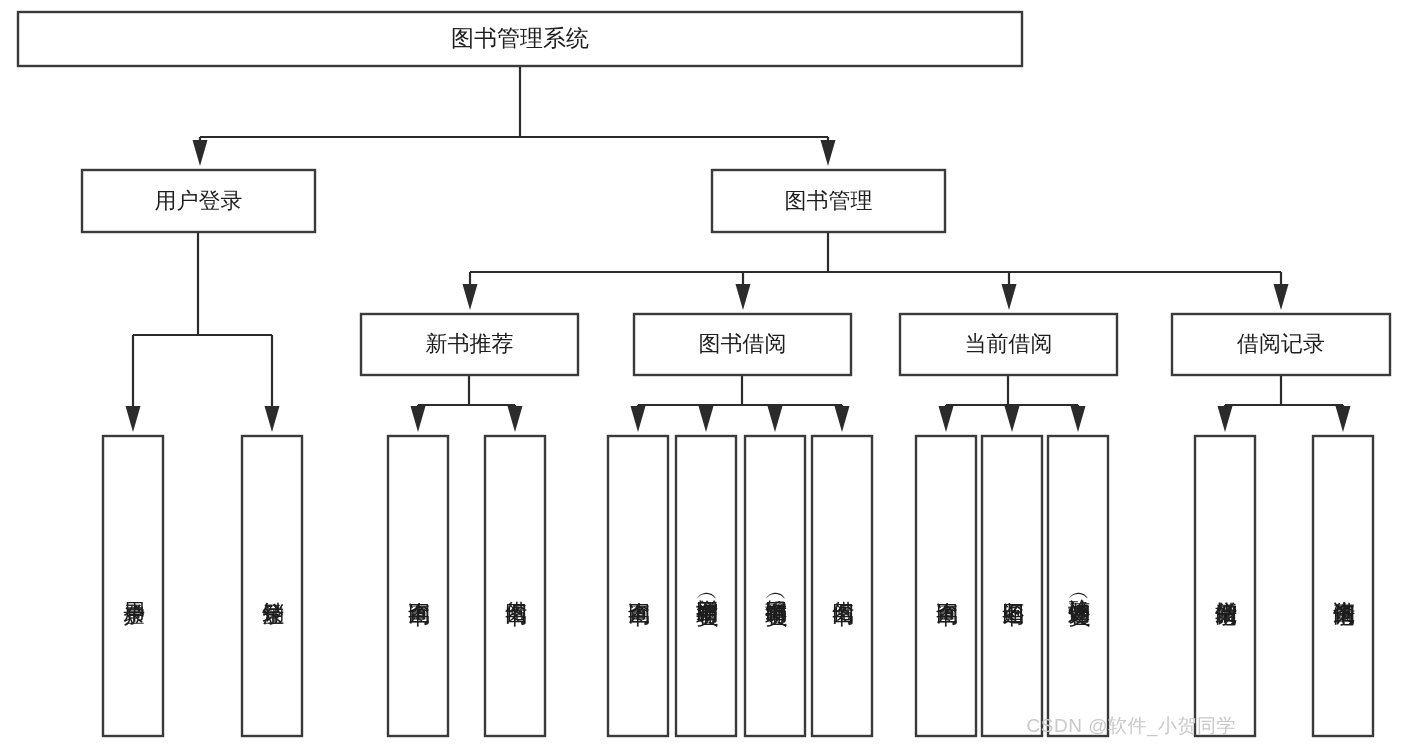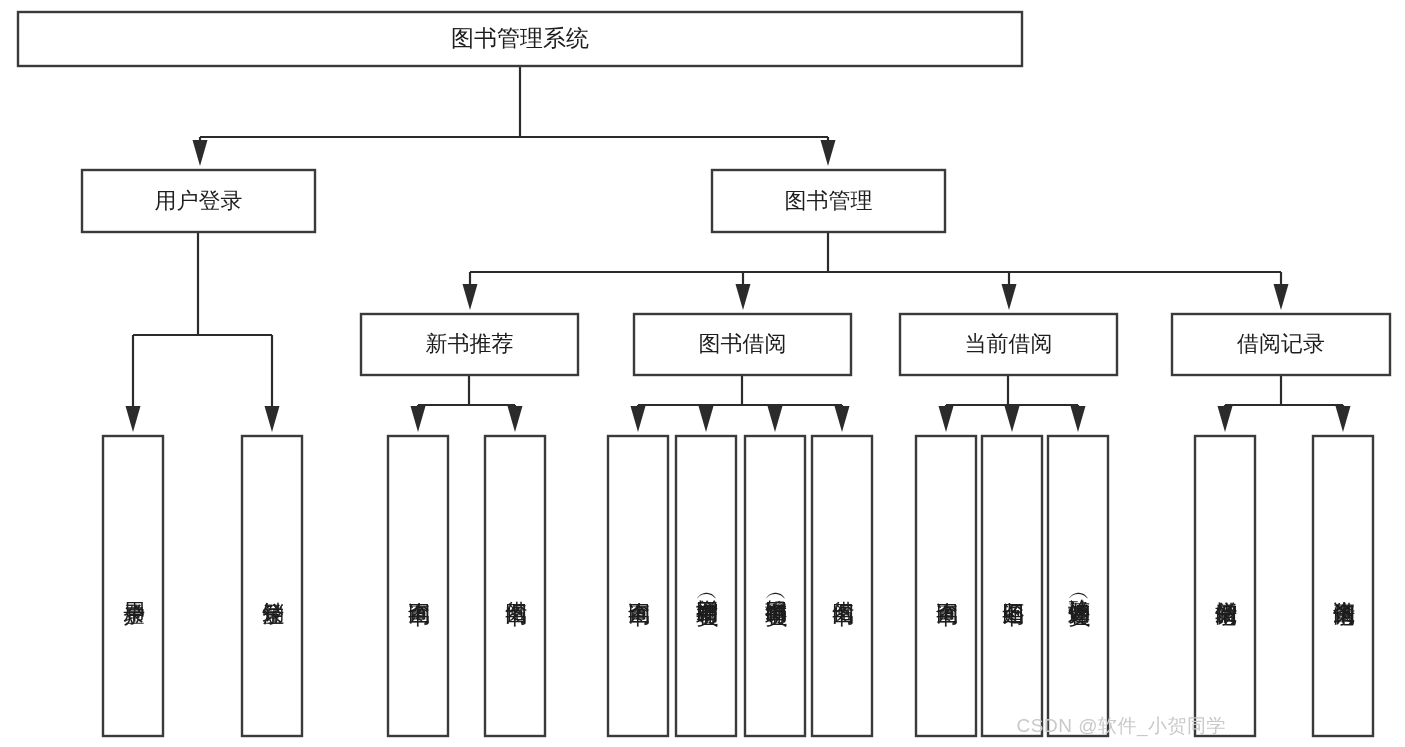--- a/index.html
+++ b/index.html
@@ -56,21 +56,21 @@
     stroke-width: 2.2;
     stroke-linecap: butt;
     stroke-linejoin: miter;
   }
   .arrow-head {
     fill: #2b2b2b;
     stroke: none;
   }
   .watermark {
     position: absolute;
-    right: 16px;
+    right: 6px;
     bottom: 8px;
     font-family: "Liberation Sans", "DejaVu Sans", sans-serif;
     font-size: 19px;
     color: #c9c9c9;
     letter-spacing: 0.5px;
     white-space: nowrap;
     user-select: none;
   }
 </style>
 </head>

